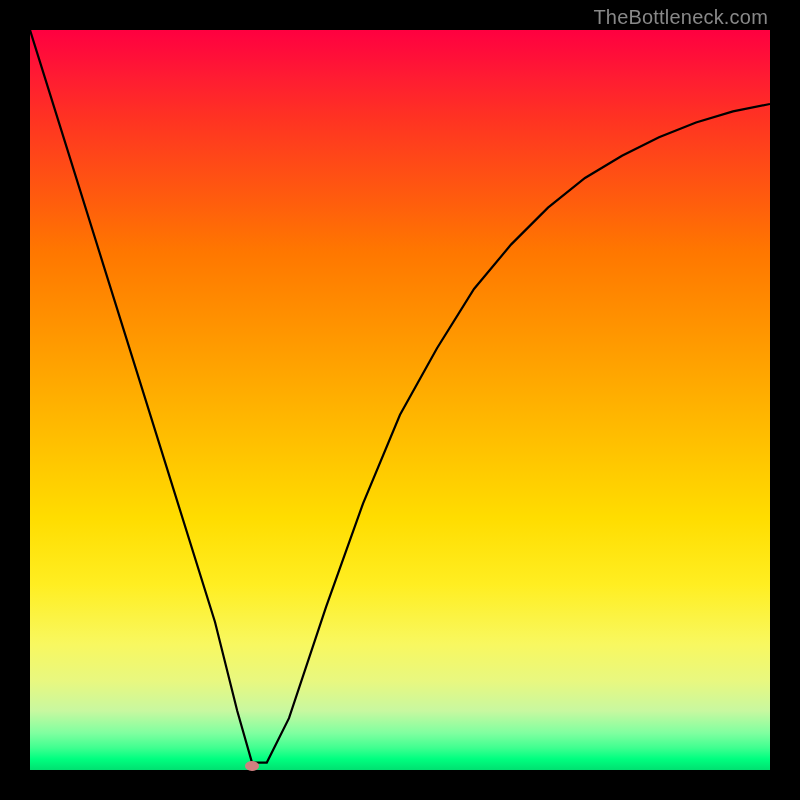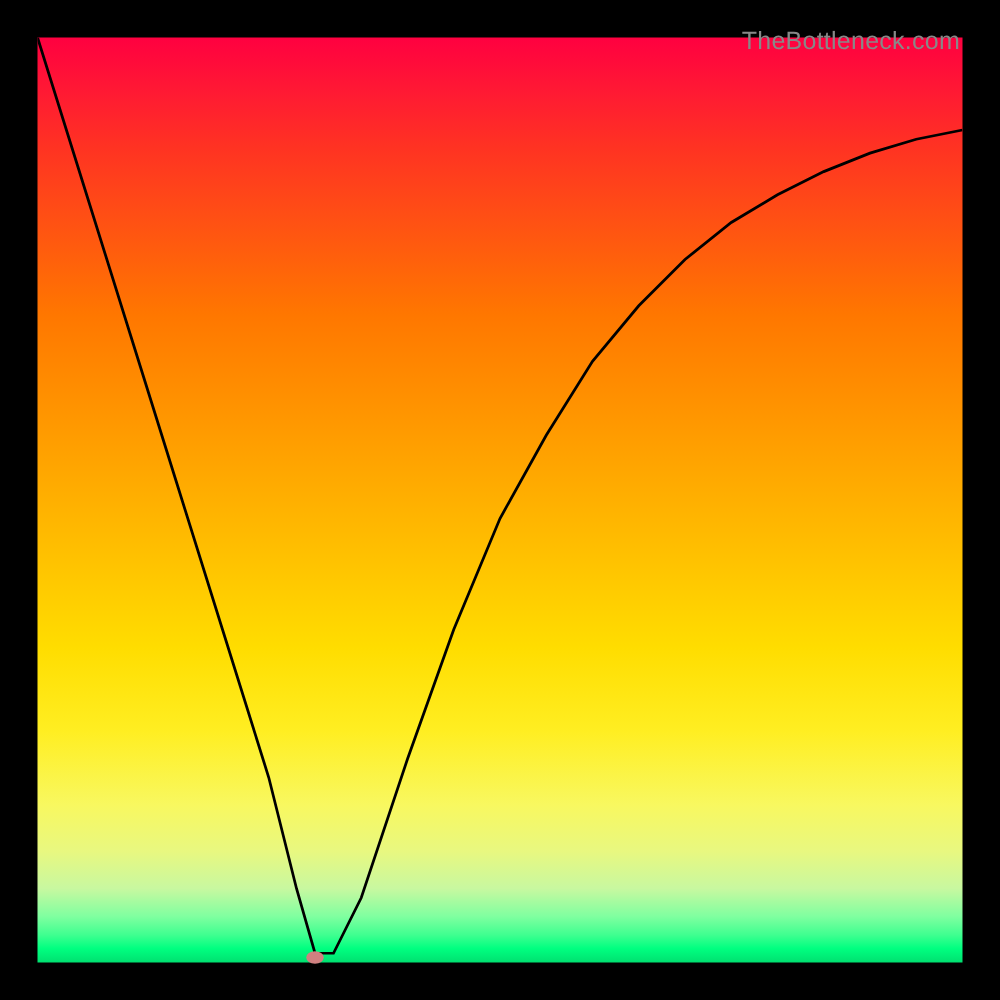--- a/index.html
+++ b/index.html
@@ -36,21 +36,21 @@
       #e8f880 88%,
       #c8f8a0 92%,
       #80ffa0 95%,
       #40ff90 97%,
       #00ff80 98.5%,
       #00e070 100%
     );
   }
   .watermark {
     position: absolute;
-    top: 22px;
+    top: 6px;
     right: 32px;
     color: #888;
     font-size: 20px;
     font-weight: 500;
     z-index: 10;
     letter-spacing: 0.2px;
   }
   .marker {
     position: absolute;
     width: 14px;

